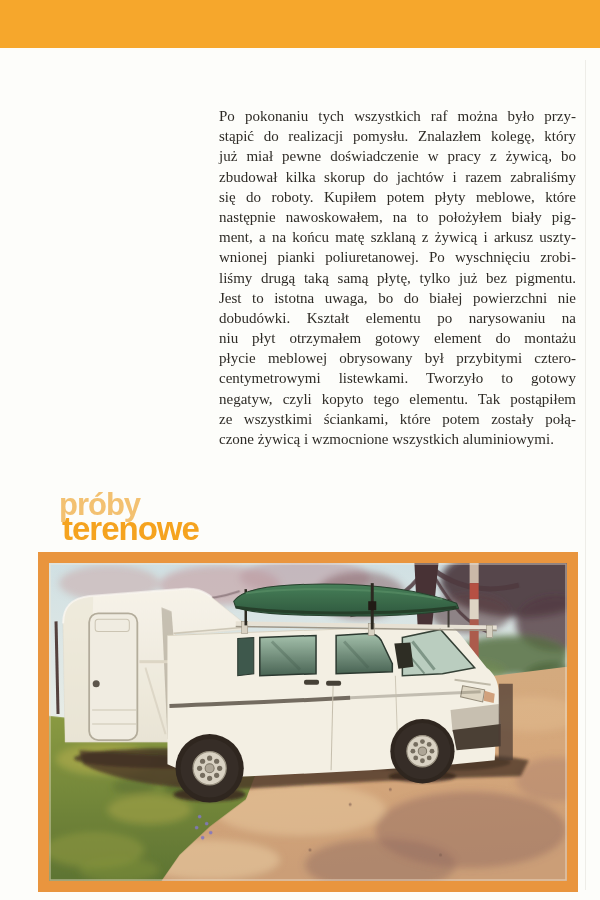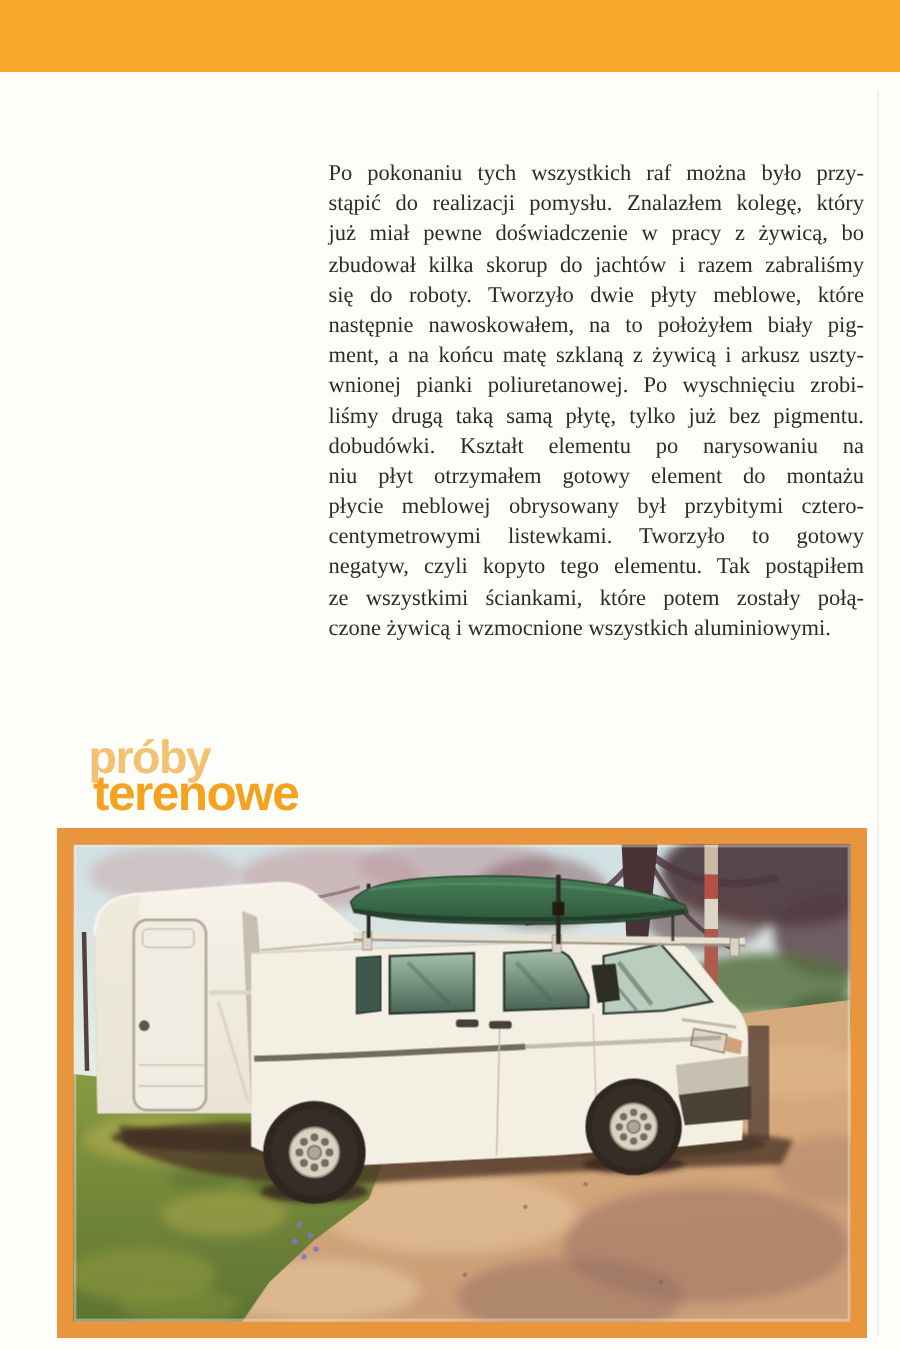--- a/index.html
+++ b/index.html
@@ -55,25 +55,26 @@
 
 <div class="page">
 
   <div class="topbar"></div>
 
   <div class="body-text">
       <div class="para-line">Po pokonaniu tych wszystkich raf można było przy-</div>
       <div class="para-line">stąpić do realizacji pomysłu. Znalazłem kolegę, który</div>
       <div class="para-line">już miał pewne doświadczenie w pracy z żywicą, bo</div>
       <div class="para-line">zbudował kilka skorup do jachtów i razem zabraliśmy</div>
-      <div class="para-line">się do roboty. Tworzyło dwie płyty meblowe, które</div>
+      <div class="para-line">się do roboty. Kupiłem potem płyty meblowe, które</div>
       <div class="para-line">następnie nawoskowałem, na to położyłem biały pig-</div>
       <div class="para-line">ment, a na końcu matę szklaną z żywicą i arkusz uszty-</div>
       <div class="para-line">wnionej pianki poliuretanowej. Po wyschnięciu zrobi-</div>
       <div class="para-line">liśmy drugą taką samą płytę, tylko już bez pigmentu.</div>
+      <div class="para-line">Jest to istotna uwaga, bo do białej powierzchni nie</div>
       <div class="para-line">dobudówki. Kształt elementu po narysowaniu na</div>
       <div class="para-line">niu płyt otrzymałem gotowy element do montażu</div>
       <div class="para-line">płycie meblowej obrysowany był przybitymi cztero-</div>
       <div class="para-line">centymetrowymi listewkami. Tworzyło to gotowy</div>
       <div class="para-line">negatyw, czyli kopyto tego elementu. Tak postąpiłem</div>
       <div class="para-line">ze wszystkimi ściankami, które potem zostały połą-</div>
       <div class="para-line">czone żywicą i wzmocnione wszystkich aluminiowymi.</div>
     </div>
 
   <div class="heading">

